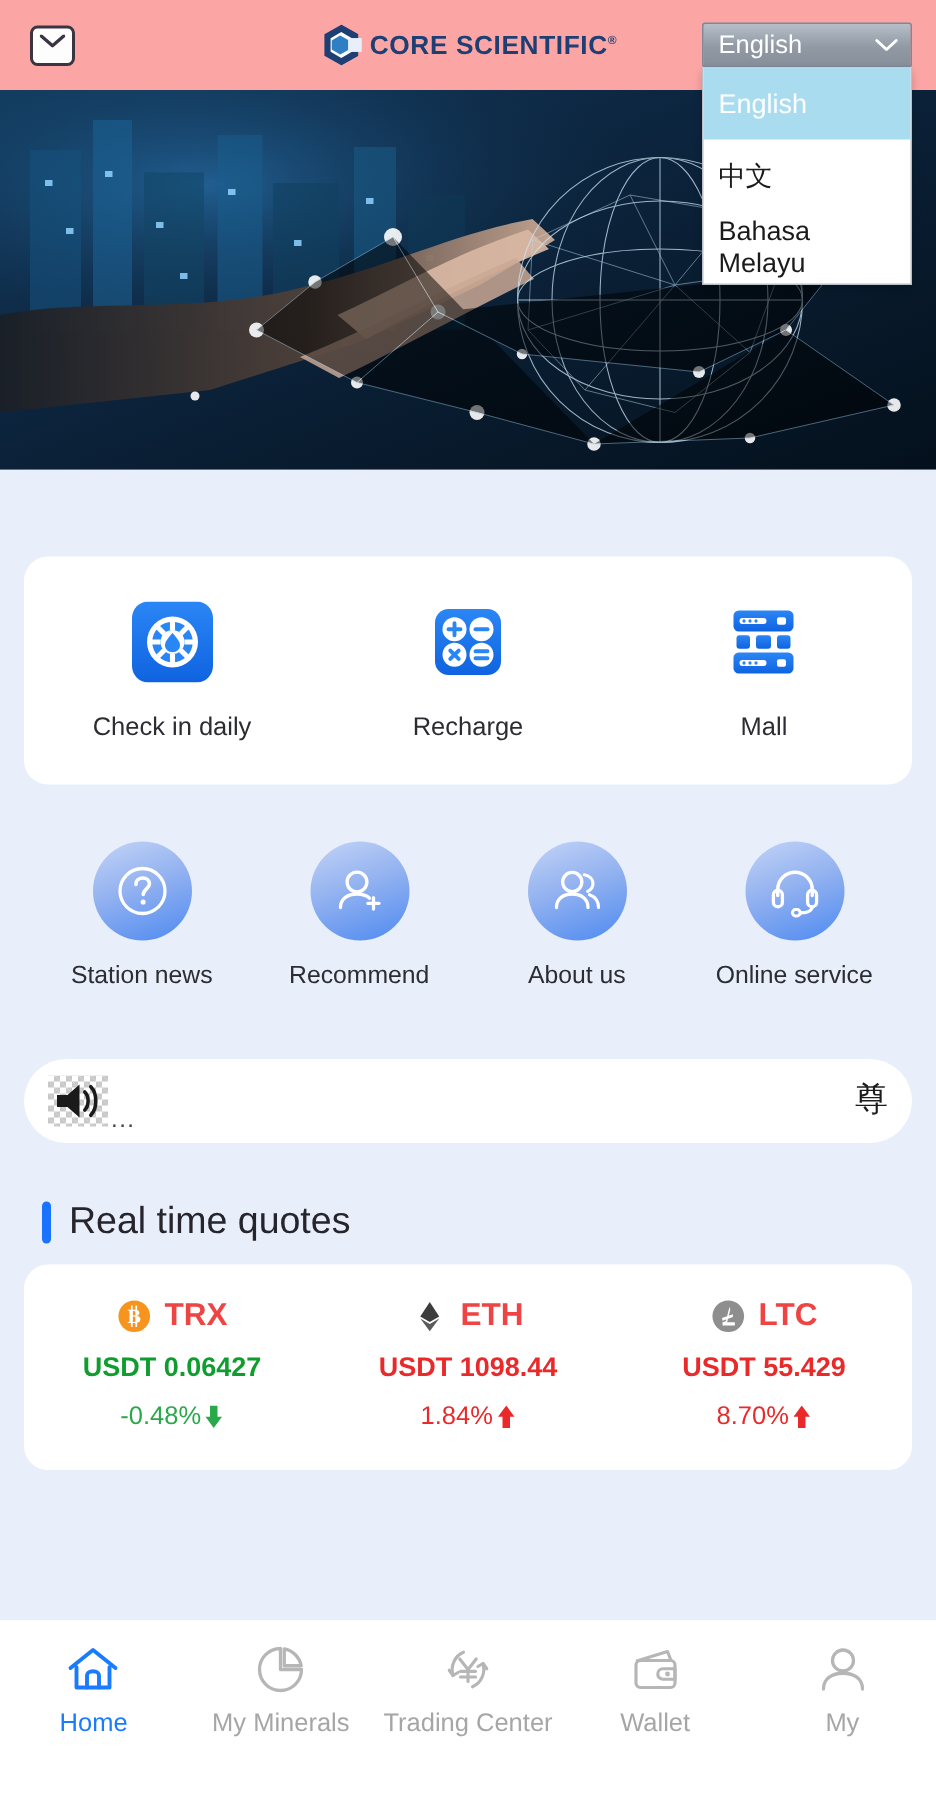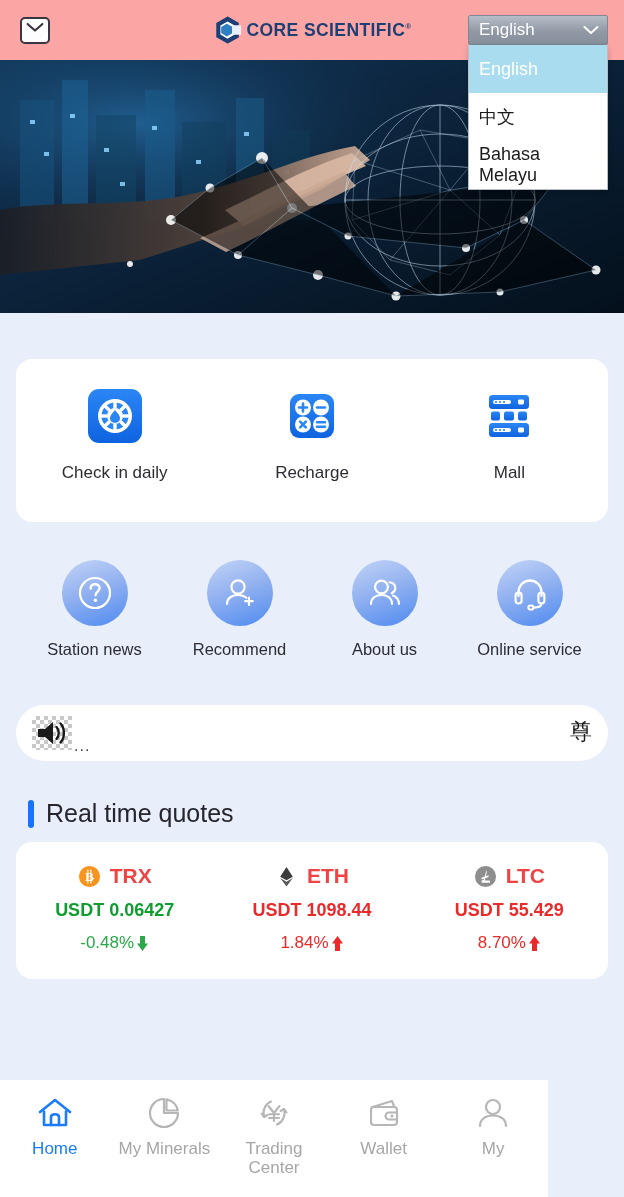--- a/index.html
+++ b/index.html
@@ -39,21 +39,21 @@
   }
   .lang-opt { height: 48px; display: flex; align-items: center; padding: 0 10px; font-size: 18px; color: #1b1b1b; }
   .lang-opt.selected { background: #aadcf0; color: #ffffff; }
 
   
   .hero { position: relative; height: 253px; overflow: hidden; background: #081726; }
   .hero svg { position: absolute; inset: 0; width: 100%; height: 100%; }
 
   
   .card { background: #ffffff; border-radius: 16px; margin: 0 16px; }
-  .quick-card { margin-top: 46px; padding: 30px 0 39px; display: flex; }
+  .quick-card { margin-top: 58px; padding: 30px 0 28px; display: flex; }
   .quick-item { flex: 1; display: flex; flex-direction: column; align-items: center; gap: 20px; }
   .quick-icon { width: 54px; height: 54px; }
   .quick-label { font-size: 17px; color: #2c2c33; }
 
   
   .circle-row { display: flex; margin: 38px 22px 0; }
   .circle-item { flex: 1; display: flex; flex-direction: column; align-items: center; gap: 14px; }
   .circle-icon { width: 66px; height: 66px; border-radius: 50%;
     background: linear-gradient(160deg,#c3d4f7 0%, #93b2f0 45%, #4e8af0 100%);
     display: flex; align-items: center; justify-content: center; }
@@ -80,21 +80,21 @@
   .quotes-card { margin-top: 14px; padding: 22px 0 26px; display: flex; }
   .q-col { flex: 1; display: flex; flex-direction: column; align-items: center; gap: 12px; }
   .q-top { display: flex; align-items: center; gap: 9px; }
   .q-coin { width: 23px; height: 23px; }
   .q-sym { font-size: 21px; font-weight: 700; color: #ef4444; }
   .q-price { font-size: 18px; font-weight: 700; }
   .q-chg { font-size: 17px; display: flex; align-items: center; gap: 2px; }
   .up { color: #ea2a2a; } .down { color: #2aa94a; }
 
   
-  .tabbar { position: absolute; left: 0; bottom: 0; width: 548px; height: 117px;
+  .tabbar { position: absolute; left: 0; bottom: 0; width: 624px; height: 117px;
     background: #ffffff; display: flex; align-items: flex-start; padding-top: 14px; }
   .tab { flex: 1; display: flex; flex-direction: column; align-items: center; gap: 7px; }
   .tab-ico { width: 38px; height: 38px; }
   .tab-lbl { font-size: 17px; color: #a6a6a6; text-align: center; line-height: 1.12; }
   .tab.active .tab-lbl { color: #1a7bff; }
 </style>
 </head>
 <body>
 
 <div id="app">

